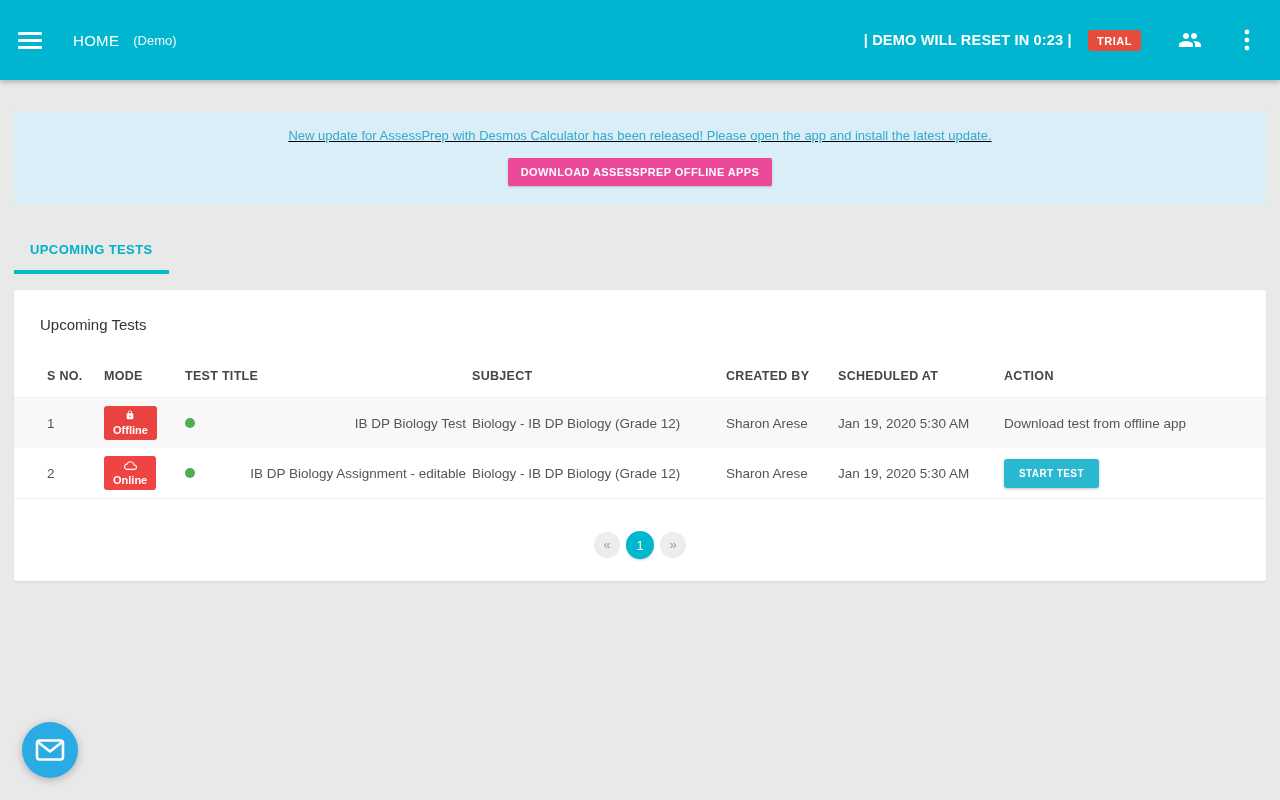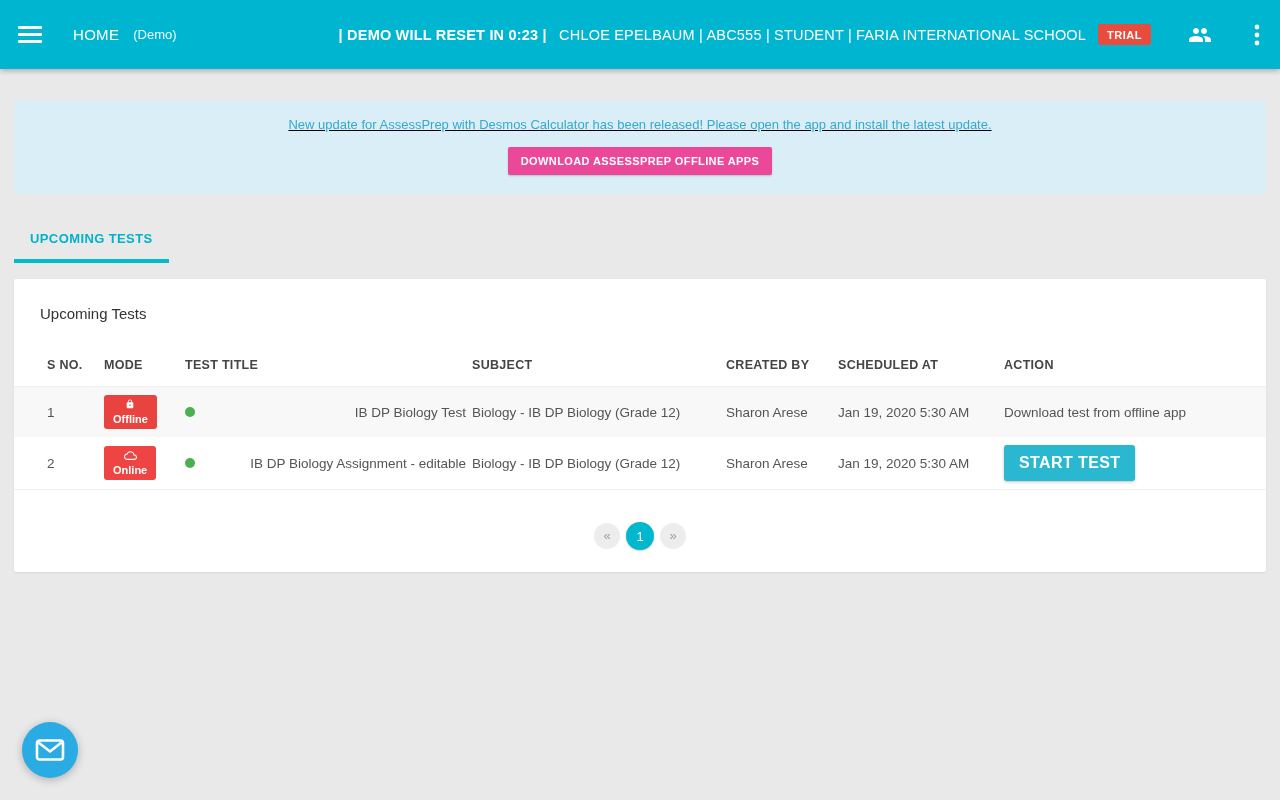--- a/index.html
+++ b/index.html
@@ -6,23 +6,23 @@
   html,body { width:1280px; height:800px; }
   body {
     font-family:"Liberation Sans", sans-serif;
     background:#e9e9e9;
     overflow:hidden;
     position:relative;
   }
 
   
   .topbar {
-    height:69px; background:#00b5cf; color:#fff;
+    height:80px; background:#00b5cf; color:#fff;
     display:flex; align-items:center;
-    padding:0 20px 0 18px;
+    padding:0 30px 0 18px;
     box-shadow:0 2px 5px rgba(0,0,0,0.25);
     position:relative; z-index:5;
   }
   .hamburger { width:24px; display:flex; flex-direction:column; gap:4px; cursor:pointer; }
   .hamburger span { display:block; height:3px; background:#fff; border-radius:1px; }
   .home-label { font-size:15px; margin-left:31px; letter-spacing:0.3px; cursor:pointer; }
   .demo-label { font-size:13px; margin-left:14px; opacity:0.95; }
   .topbar-right { margin-left:auto; display:flex; align-items:center; }
   .reset-notice { font-size:14.5px; font-weight:bold; letter-spacing:0.2px; white-space:pre; }
   .user-info { font-size:14.5px; margin-left:8px; letter-spacing:0.2px; }
@@ -84,21 +84,21 @@
   .mode-online  { background:#ef4444; }
 
   .test-title { display:flex; align-items:center;justify-content:space-between; }
   .green-dot {
     width:10px; height:10px; border-radius:50%; background:#4caf50;
     margin-right:9px; flex:0 0 auto;
   }
 
   .start-btn {
     background:#29b8cf; color:#fff; border:none; cursor:pointer;
-    font-family:inherit; font-size:16px; font-weight:bold; letter-spacing:0.4px;
+    font-family:inherit; font-size:10px; font-weight:bold; letter-spacing:0.4px;
     padding:9px 15px; border-radius:3px; box-shadow:0 1px 3px rgba(0,0,0,0.25);
   }
 
   
   .pagination { margin-top:32px; display:flex; justify-content:center; align-items:center; gap:6px; }
   .page-btn {
     width:26px; height:26px; border-radius:50%; border:none; cursor:pointer;
     background:#ededed; color:#9e9e9e; font-size:13px; font-family:inherit;
     display:flex; align-items:center; justify-content:center; padding-bottom:2px;
   }
@@ -122,21 +122,20 @@
   <div class="hamburger">
     <span></span>
       <span></span>
       <span></span>
   </div>
   <span class="home-label">HOME</span>
   <span class="demo-label">(Demo)</span>
 
   <div class="topbar-right">
     <span class="reset-notice">| DEMO WILL RESET IN 0:23 | </span>
-    <span class="user-info">CHLOE EPELBAUM | ABC555 | STUDENT | FARIA INTERNATIONAL SCHOOL</span>
     <span class="trial-badge">TRIAL</span>
     <button class="icon-btn people-btn">
       <svg width="24" height="24" viewBox="0 0 24 24" fill="#ffffff">
         <path d="M16 11c1.66 0 2.99-1.34 2.99-3S17.66 5 16 5s-3 1.34-3 3 1.34 3 3 3zm-8 0c1.66 0 2.99-1.34 2.99-3S9.66 5 8 5 5 6.34 5 8s1.34 3 3 3zm0 2c-2.33 0-7 1.17-7 3.5V19h14v-2.5c0-2.33-4.67-3.5-7-3.5zm8 0c-.29 0-.62.02-.97.05 1.16.84 1.97 1.97 1.97 3.45V19h6v-2.5c0-2.33-4.67-3.5-7-3.5z"></path>
       </svg>
     </button>
     <button class="icon-btn more-btn">
       <svg width="6" height="22" viewBox="0 0 6 22" fill="#ffffff">
         <circle cx="3" cy="3" r="2.4"></circle>
           <circle cx="3" cy="11" r="2.4"></circle>

